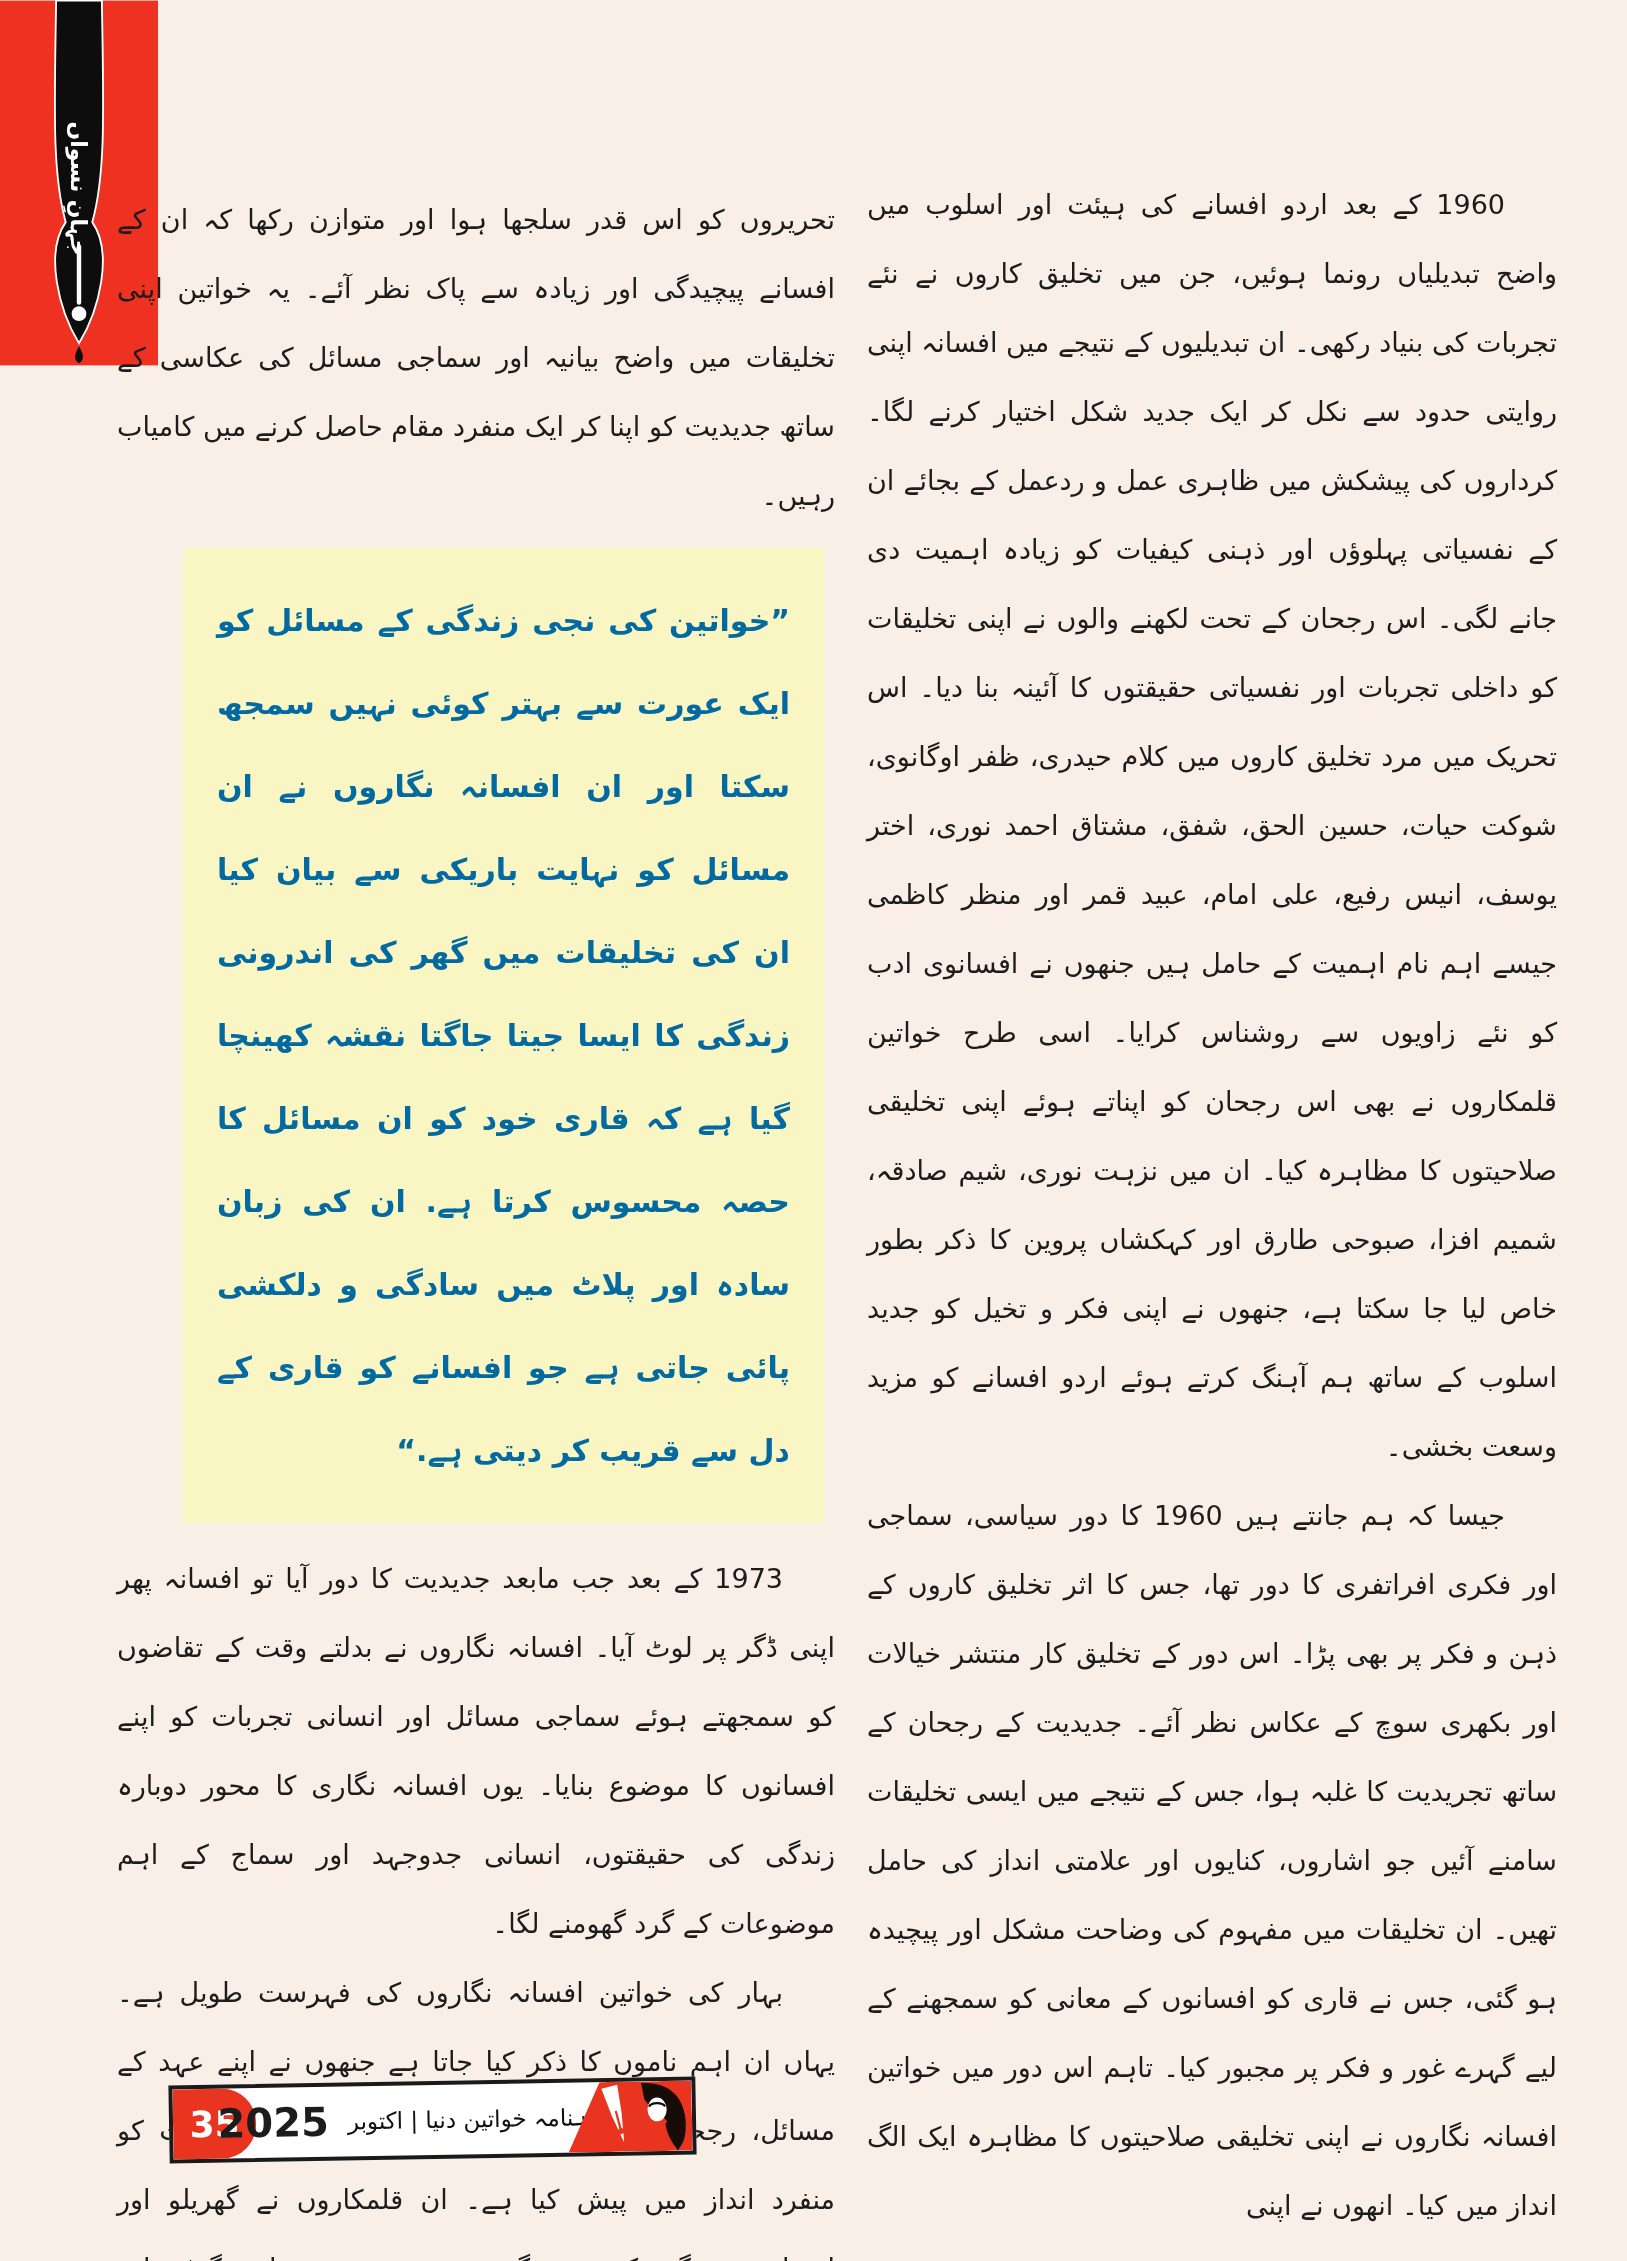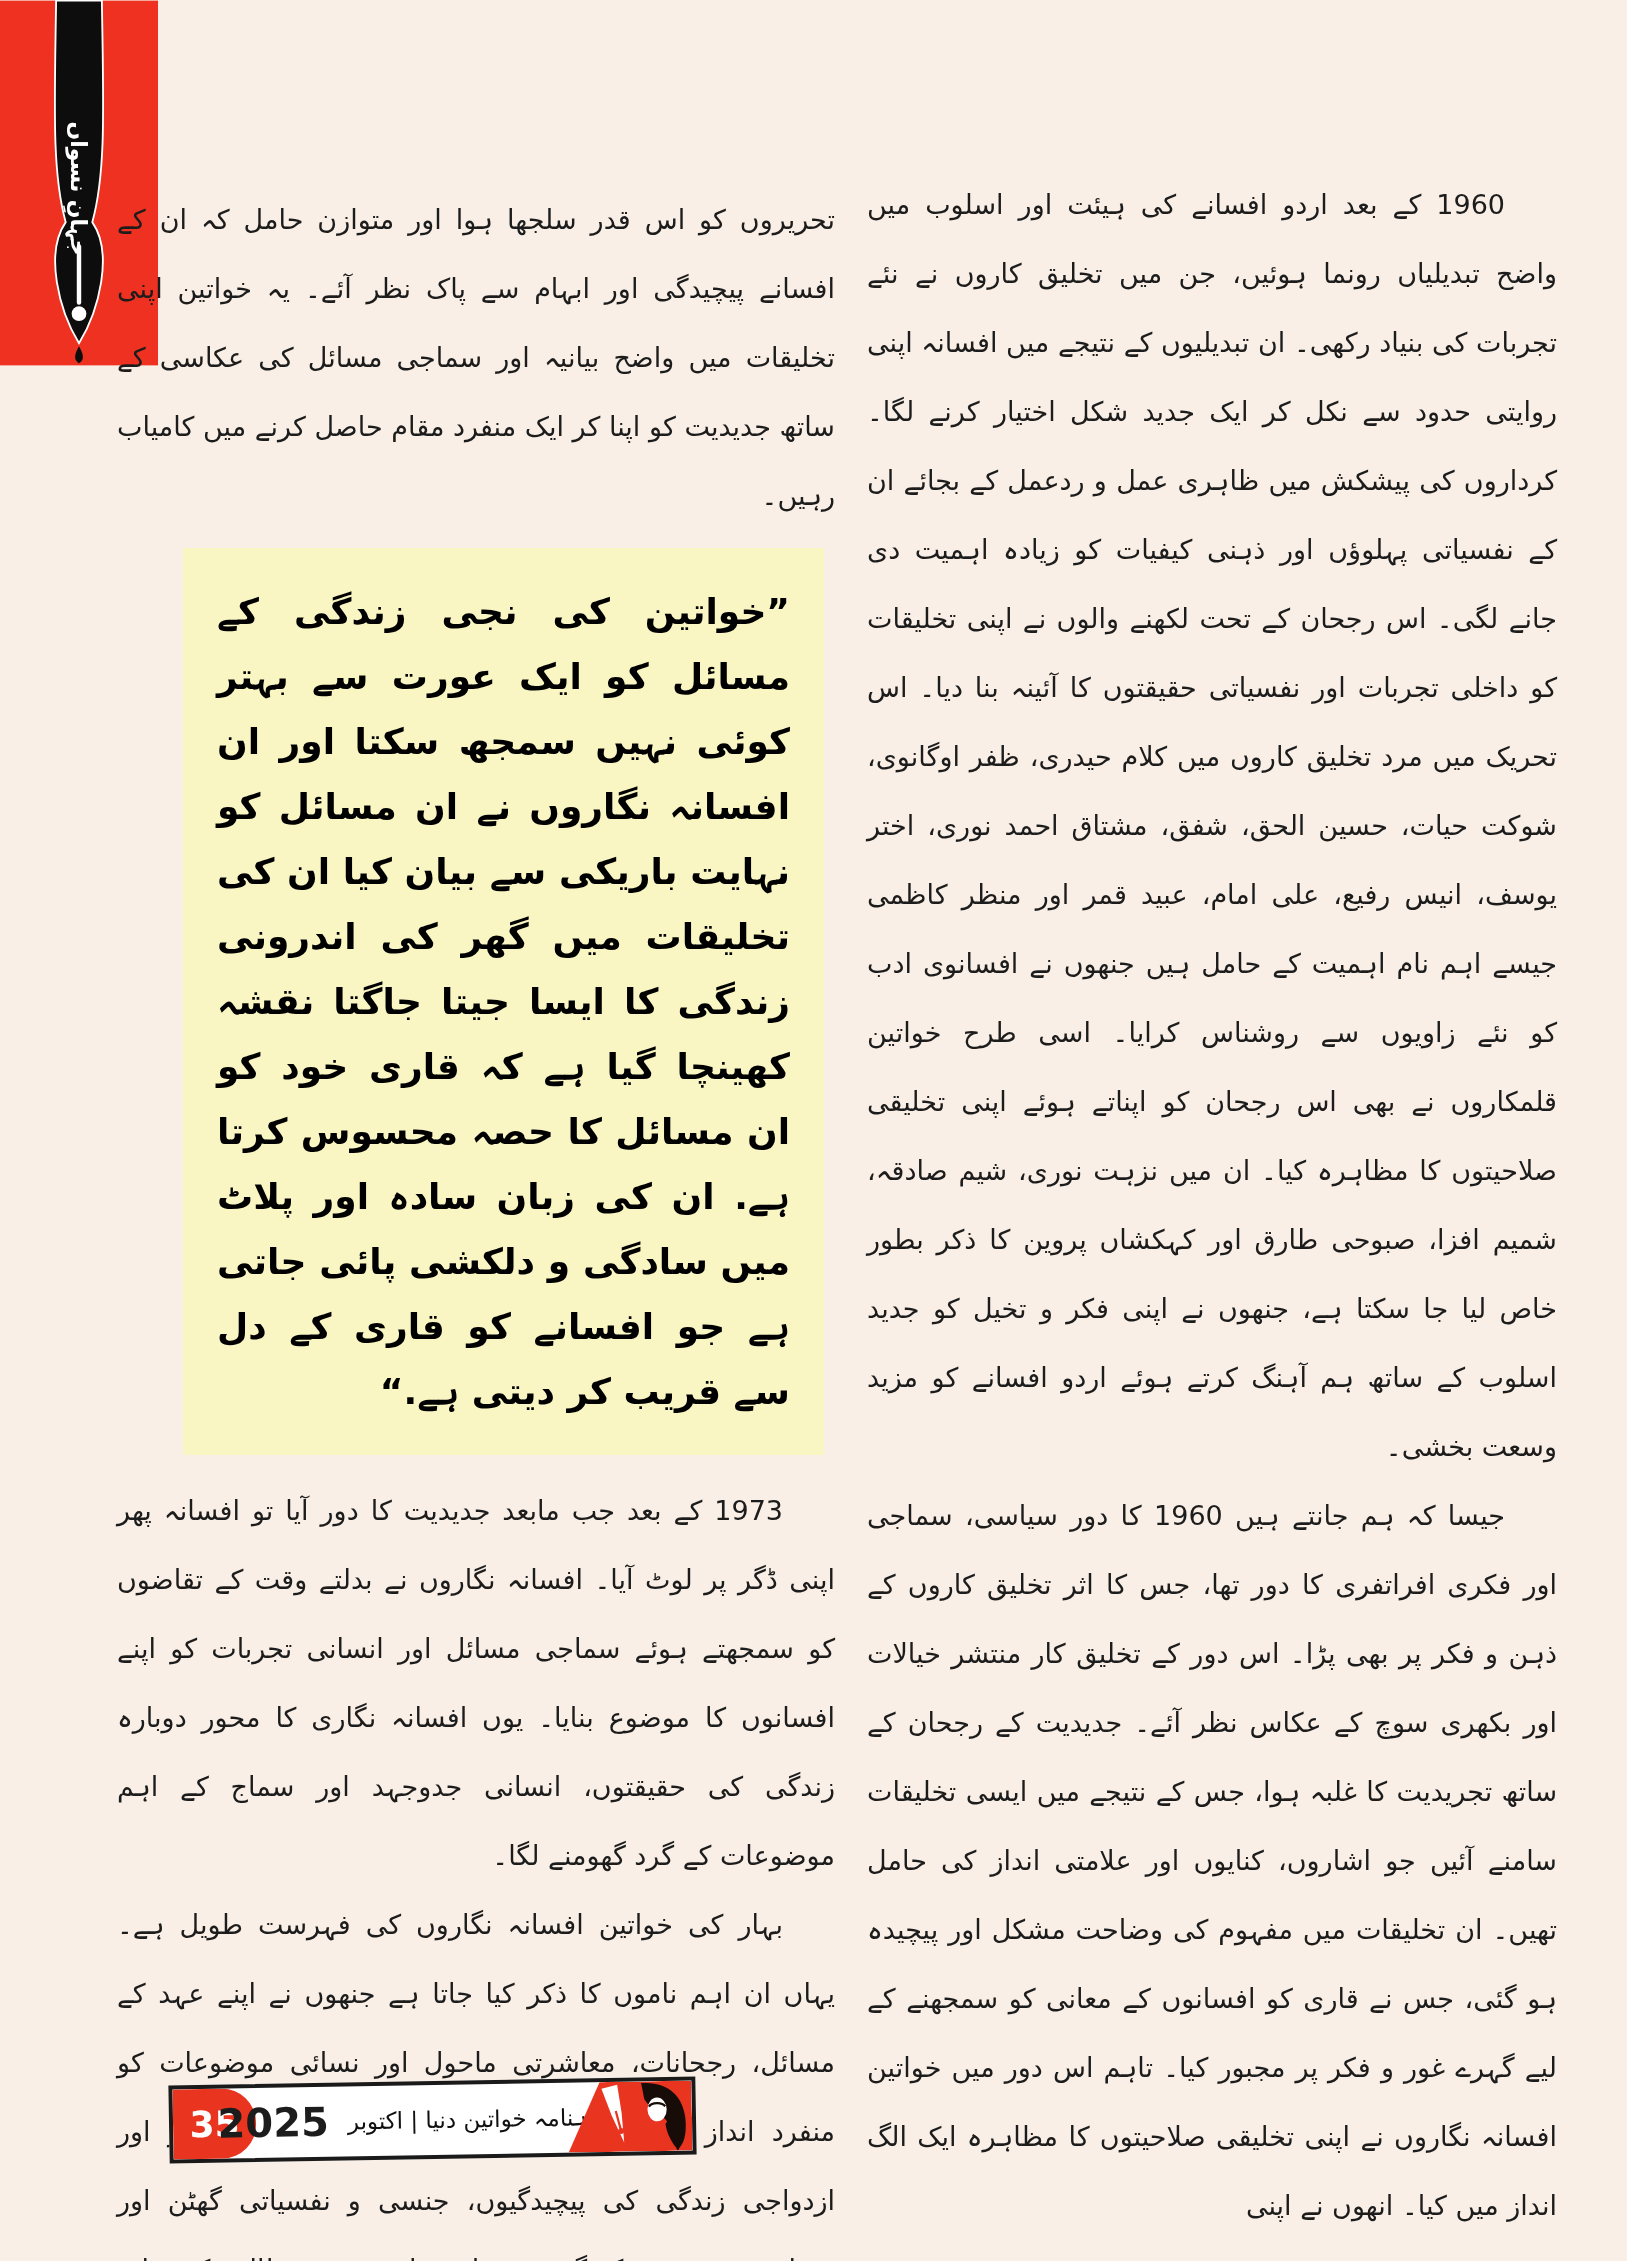--- a/index.html
+++ b/index.html
@@ -17,21 +17,21 @@
   }
   
   .urdu{color:#1c1c1c;font-size:27px;line-height:69px;text-align:justify;}
   .col-right{position:absolute;top:170px;left:867px;width:690px;}
   .col-left{position:absolute;top:185px;left:117px;width:718px;}
   .col-right p,.col-left p{margin:0;}
   .indent{text-indent:52px;}
   
   .quote-box{
     background:#f9f6c3;margin:18px 11px 21px 66px;padding:31px 34px;
-    font-weight:bold;font-size:36px;line-height:65px;color:#000000;
+    font-weight:bold;font-size:30px;line-height:83px;color:#0369a1;
     text-align:justify;
   }
   
   .footer{
     position:absolute;left:169px;top:2081px;width:527px;height:78px;
     transform:rotate(-1deg);border:4.4px solid #1a1a1a;background:#ffffff;
     display:flex;direction:ltr;overflow:hidden;box-sizing:border-box;
   }
   .pg-num{
     background:#e93420;color:#ffffff;font-size:36px;font-weight:bold;
@@ -63,21 +63,21 @@
     </svg>
     <span class="nib-title">جہانِ نسواں</span>
   </div>
 
   <div class="col-right urdu">
     <p class="indent">1960 کے بعد اردو افسانے کی ہیئت اور اسلوب میں واضح تبدیلیاں رونما ہوئیں، جن میں تخلیق کاروں نے نئے تجربات کی بنیاد رکھی۔ ان تبدیلیوں کے نتیجے میں افسانہ اپنی روایتی حدود سے نکل کر ایک جدید شکل اختیار کرنے لگا۔ کرداروں کی پیشکش میں ظاہری عمل و ردعمل کے بجائے ان کے نفسیاتی پہلوؤں اور ذہنی کیفیات کو زیادہ اہمیت دی جانے لگی۔ اس رجحان کے تحت لکھنے والوں نے اپنی تخلیقات کو داخلی تجربات اور نفسیاتی حقیقتوں کا آئینہ بنا دیا۔ اس تحریک میں مرد تخلیق کاروں میں کلام حیدری، ظفر اوگانوی، شوکت حیات، حسین الحق، شفق، مشتاق احمد نوری، اختر یوسف، انیس رفیع، علی امام، عبید قمر اور منظر کاظمی جیسے اہم نام اہمیت کے حامل ہیں جنھوں نے افسانوی ادب کو نئے زاویوں سے روشناس کرایا۔ اسی طرح خواتین قلمکاروں نے بھی اس رجحان کو اپناتے ہوئے اپنی تخلیقی صلاحیتوں کا مظاہرہ کیا۔ ان میں نزہت نوری، شیم صادقہ، شمیم افزا، صبوحی طارق اور کہکشاں پروین کا ذکر بطور خاص لیا جا سکتا ہے، جنھوں نے اپنی فکر و تخیل کو جدید اسلوب کے ساتھ ہم آہنگ کرتے ہوئے اردو افسانے کو مزید وسعت بخشی۔</p>
     <p class="indent">جیسا کہ ہم جانتے ہیں 1960 کا دور سیاسی، سماجی اور فکری افراتفری کا دور تھا، جس کا اثر تخلیق کاروں کے ذہن و فکر پر بھی پڑا۔ اس دور کے تخلیق کار منتشر خیالات اور بکھری سوچ کے عکاس نظر آئے۔ جدیدیت کے رجحان کے ساتھ تجریدیت کا غلبہ ہوا، جس کے نتیجے میں ایسی تخلیقات سامنے آئیں جو اشاروں، کنایوں اور علامتی انداز کی حامل تھیں۔ ان تخلیقات میں مفہوم کی وضاحت مشکل اور پیچیدہ ہو گئی، جس نے قاری کو افسانوں کے معانی کو سمجھنے کے لیے گہرے غور و فکر پر مجبور کیا۔ تاہم اس دور میں خواتین افسانہ نگاروں نے اپنی تخلیقی صلاحیتوں کا مظاہرہ ایک الگ انداز میں کیا۔ انھوں نے اپنی</p>
   </div>
 
   <div class="col-left urdu">
-    <p>تحریروں کو اس قدر سلجھا ہوا اور متوازن حامل کہ ان کے افسانے پیچیدگی اور ابہام سے پاک نظر آئے۔ یہ خواتین اپنی تخلیقات میں واضح بیانیہ اور سماجی مسائل کی عکاسی کے ساتھ جدیدیت کو اپنا کر ایک منفرد مقام حاصل کرنے میں کامیاب رہیں۔</p>
+    <p>تحریروں کو اس قدر سلجھا ہوا اور متوازن رکھا کہ ان کے افسانے پیچیدگی اور زیادہ سے پاک نظر آئے۔ یہ خواتین اپنی تخلیقات میں واضح بیانیہ اور سماجی مسائل کی عکاسی کے ساتھ جدیدیت کو اپنا کر ایک منفرد مقام حاصل کرنے میں کامیاب رہیں۔</p>
     <div class="quote-box">
       <span>”خواتین کی نجی زندگی کے مسائل کو ایک عورت سے بہتر کوئی نہیں سمجھ سکتا اور ان افسانہ نگاروں نے ان مسائل کو نہایت باریکی سے بیان کیا ان کی تخلیقات میں گھر کی اندرونی زندگی کا ایسا جیتا جاگتا نقشہ کھینچا گیا ہے کہ قاری خود کو ان مسائل کا حصہ محسوس کرتا ہے. ان کی زبان سادہ اور پلاٹ میں سادگی و دلکشی پائی جاتی ہے جو افسانے کو قاری کے دل سے قریب کر دیتی ہے.“</span>
     </div>
     <p class="indent">1973 کے بعد جب مابعد جدیدیت کا دور آیا تو افسانہ پھر اپنی ڈگر پر لوٹ آیا۔ افسانہ نگاروں نے بدلتے وقت کے تقاضوں کو سمجھتے ہوئے سماجی مسائل اور انسانی تجربات کو اپنے افسانوں کا موضوع بنایا۔ یوں افسانہ نگاری کا محور دوبارہ زندگی کی حقیقتوں، انسانی جدوجہد اور سماج کے اہم موضوعات کے گرد گھومنے لگا۔</p>
     <p class="indent">بہار کی خواتین افسانہ نگاروں کی فہرست طویل ہے۔ یہاں ان اہم ناموں کا ذکر کیا جاتا ہے جنھوں نے اپنے عہد کے مسائل، رجحانات، معاشرتی ماحول اور نسائی موضوعات کو منفرد انداز میں پیش کیا ہے۔ ان قلمکاروں نے گھریلو اور ازدواجی زندگی کی پیچیدگیوں، جنسی و نفسیاتی گھٹن اور جذباتی محرومیوں کو گہرے مشاہدے اور عمیق مطالعے کے ساتھ اپنے افسانوں میں پیش کیا۔ خواتین کی نجی زندگی کے مسائل کو ایک عورت سے بہتر کوئی نہیں سمجھ سکتا اور ان افسانہ نگاروں نے ان مسائل کو نہایت باریکی سے بیان کیا۔ ان کی تخلیقات میں گھر کی اندرونی زندگی کا ایسا جیتا جاگتا نقشہ کھینچا گیا ہے کہ قاری</p>
   </div>
 
   <div class="footer">
     <div class="pg-num">35</div>
     <div class="footer-mid">

